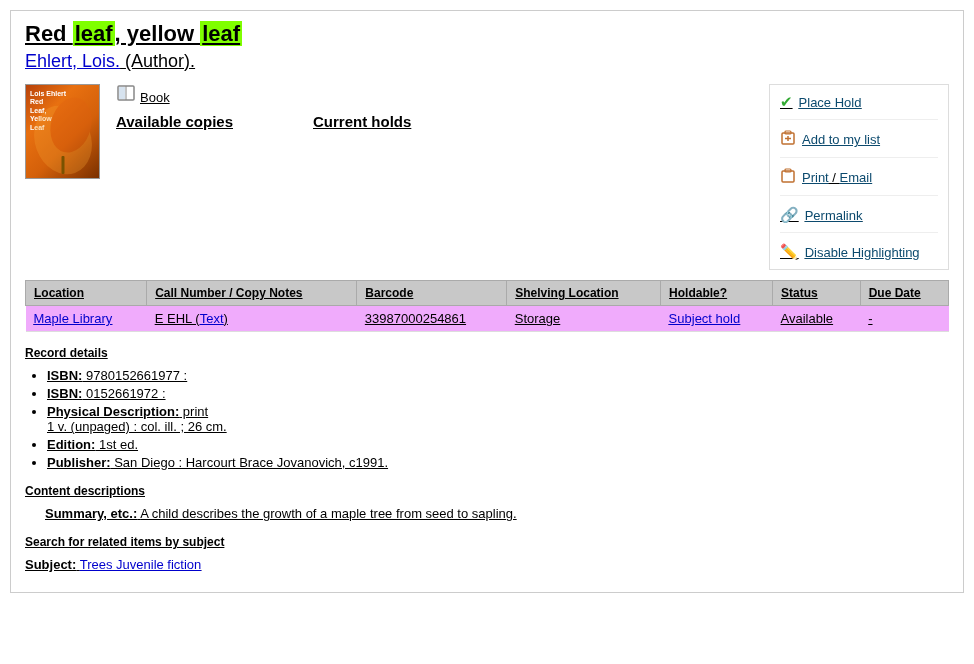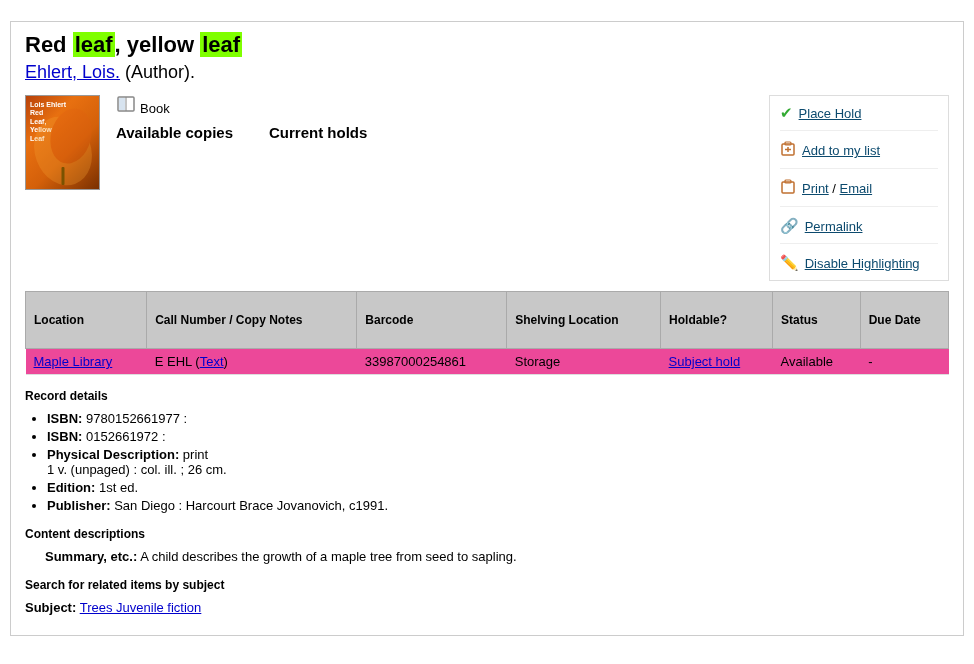--- a/index.html
+++ b/index.html
@@ -9,21 +9,22 @@
       background: #fff;
       color: #000;
       padding: 10px;
       width: 974px;
       min-height: 664px;
     }
     .page-wrapper {
       border: 1px solid #ccc;
       padding: 10px 14px 14px 14px;
       max-width: 960px;
-      margin: 11px auto;
+      margin: 0 auto;
+      text-decoration: underline;
     }
     
     .page-title {
       font-size: 22px;
       font-weight: bold;
       margin-bottom: 4px;
     }
     .highlight {
       background-color: #7fff00;
       font-weight: bold;
@@ -75,21 +76,21 @@
       margin-bottom: 8px;
     }
     .book-icon {
       margin-right: 4px;
     }
     .book-type-label {
       font-size: 13px;
     }
     .copies-holds-row {
       display: flex;
-      gap: 36px;
+      gap: 80px;
     }
     .copies-section h3, .holds-section h3 {
       font-size: 15px;
       font-weight: bold;
       margin-bottom: 6px;
     }
     .copies-section ul {
       padding-left: 20px;
     }
     .copies-section ul li {
@@ -136,27 +137,27 @@
       width: 100%;
       border-collapse: collapse;
       margin-bottom: 14px;
       font-size: 13px;
     }
     .copy-table thead tr {
       background: #c8c8c8;
     }
     .copy-table thead th {
       text-align: left;
-      padding: 21px 8px;
+      padding: 5px 8px;
       font-weight: bold;
       font-size: 12px;
       border: 1px solid #aaa;
     }
     .copy-table tbody tr {
-      background: #ec4899;
+      background: #f0abfc;
     }
     .copy-table tbody td {
       padding: 5px 8px;
       border-bottom: 1px solid #ddd;
       vertical-align: top;
     }
     .copy-table tbody td a {
       color: #00c;
       text-decoration: underline;
     }

